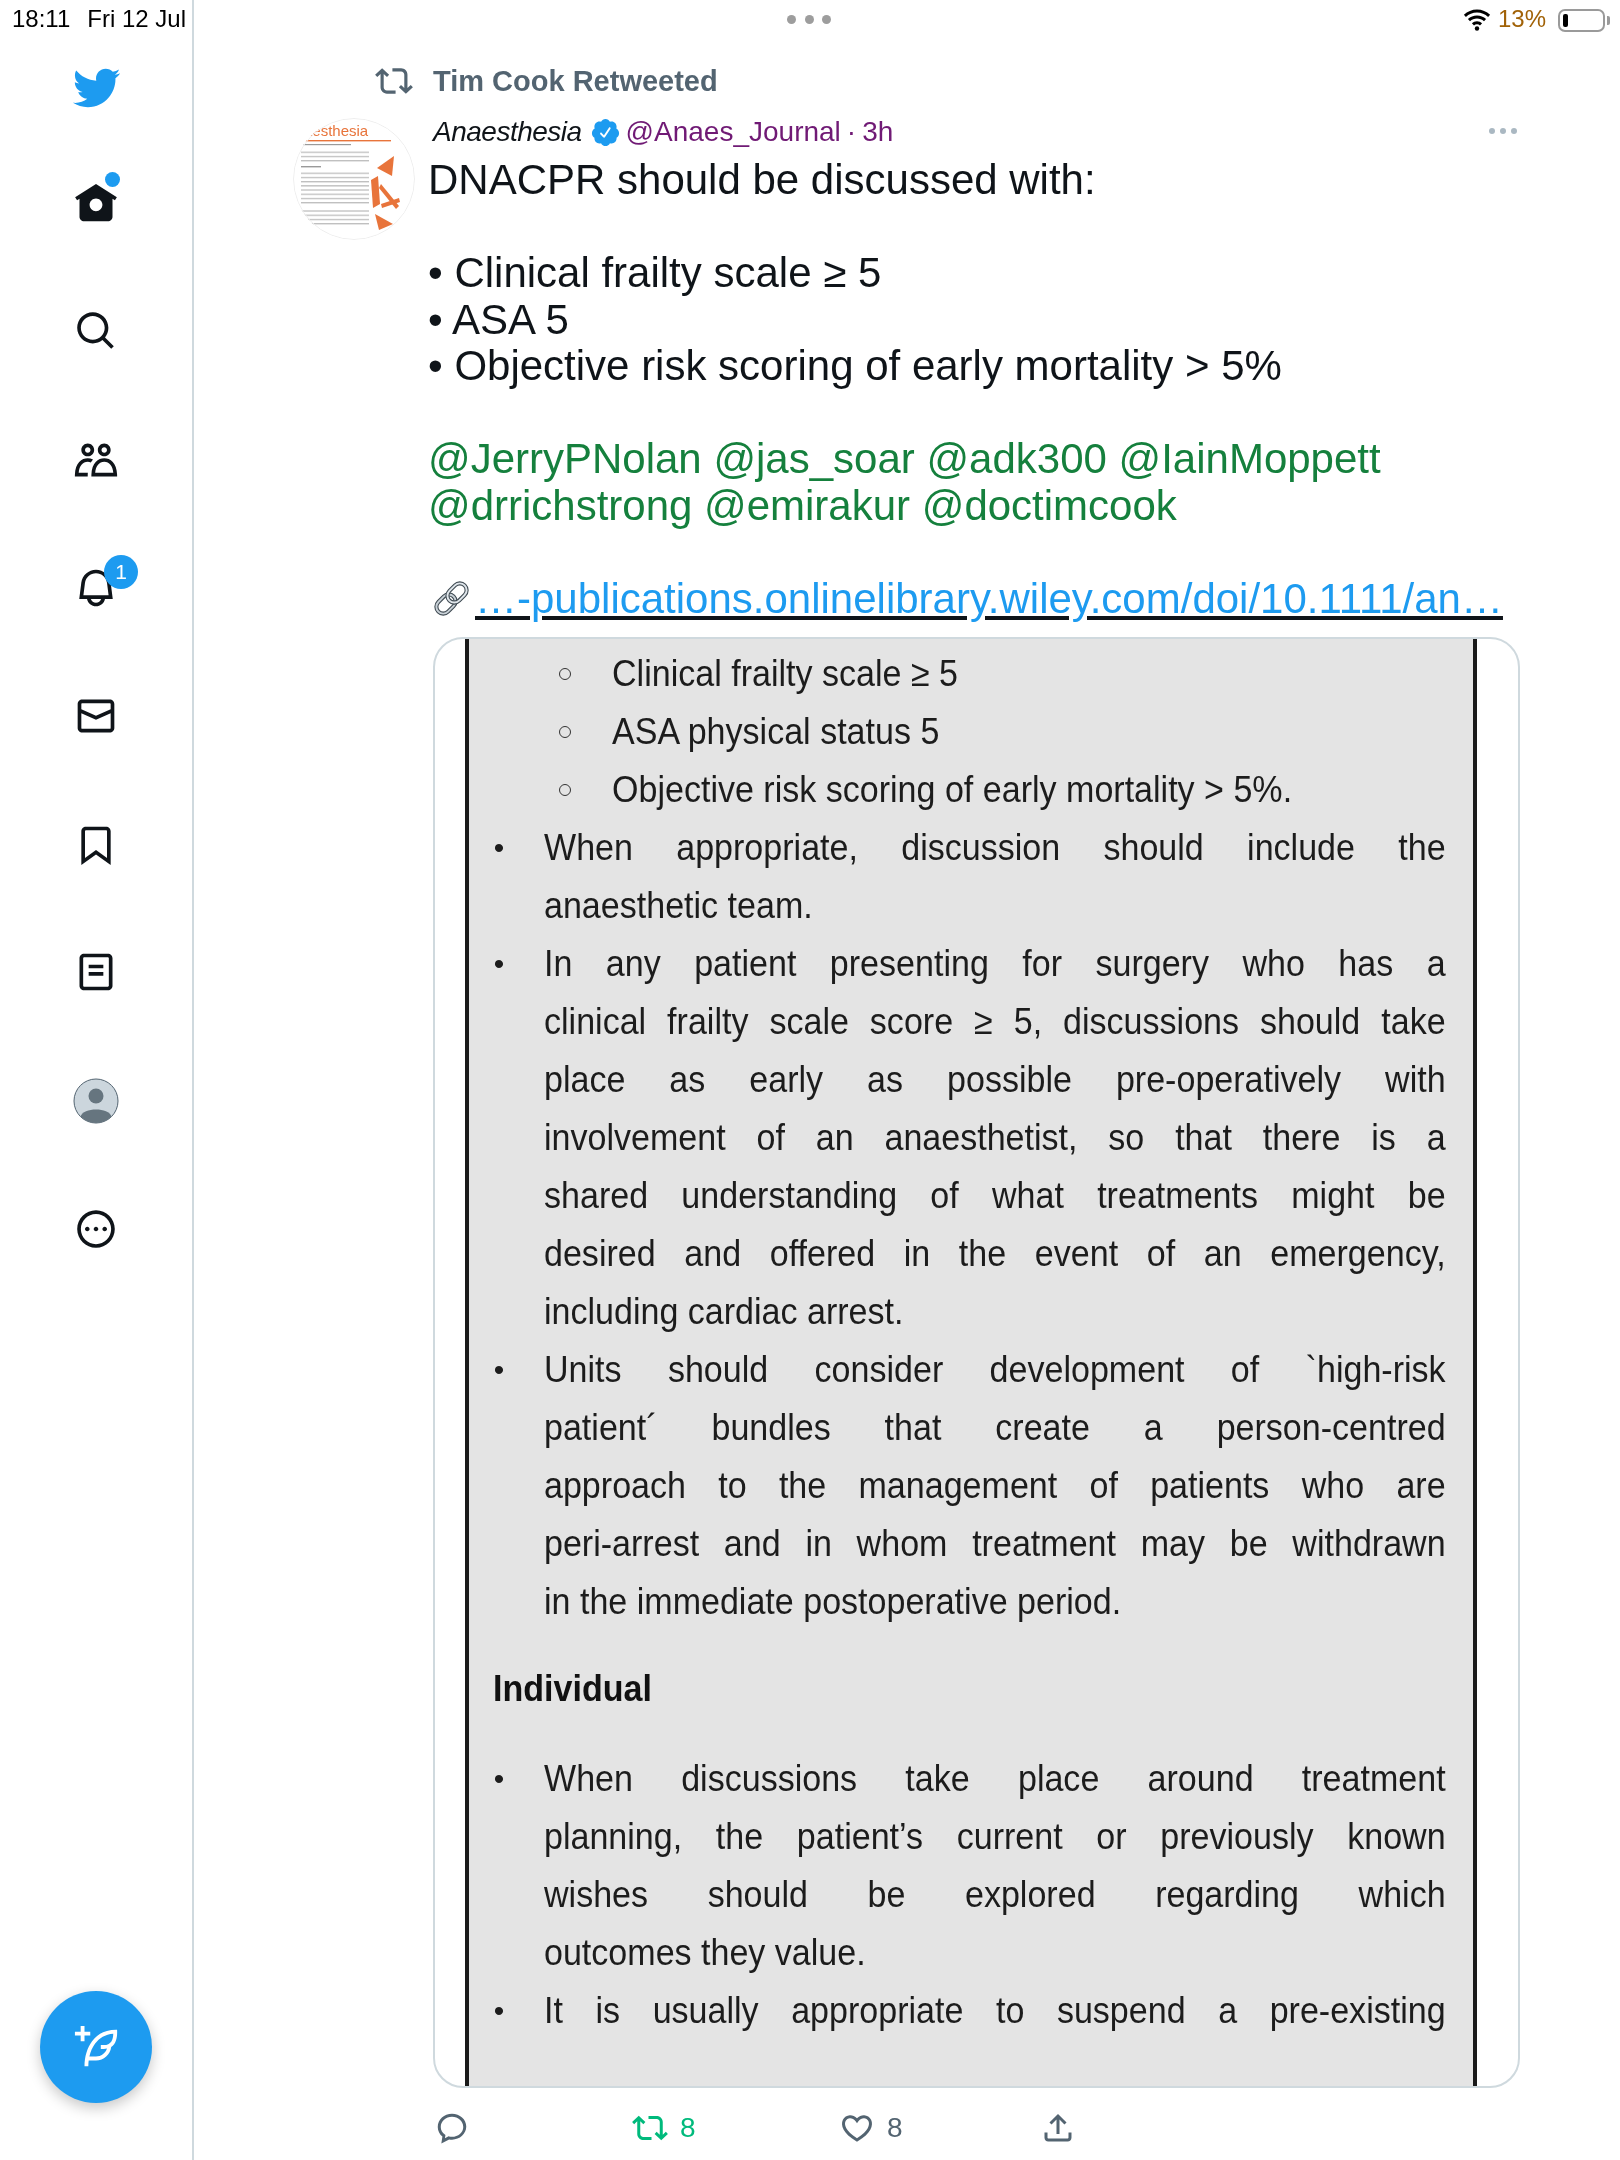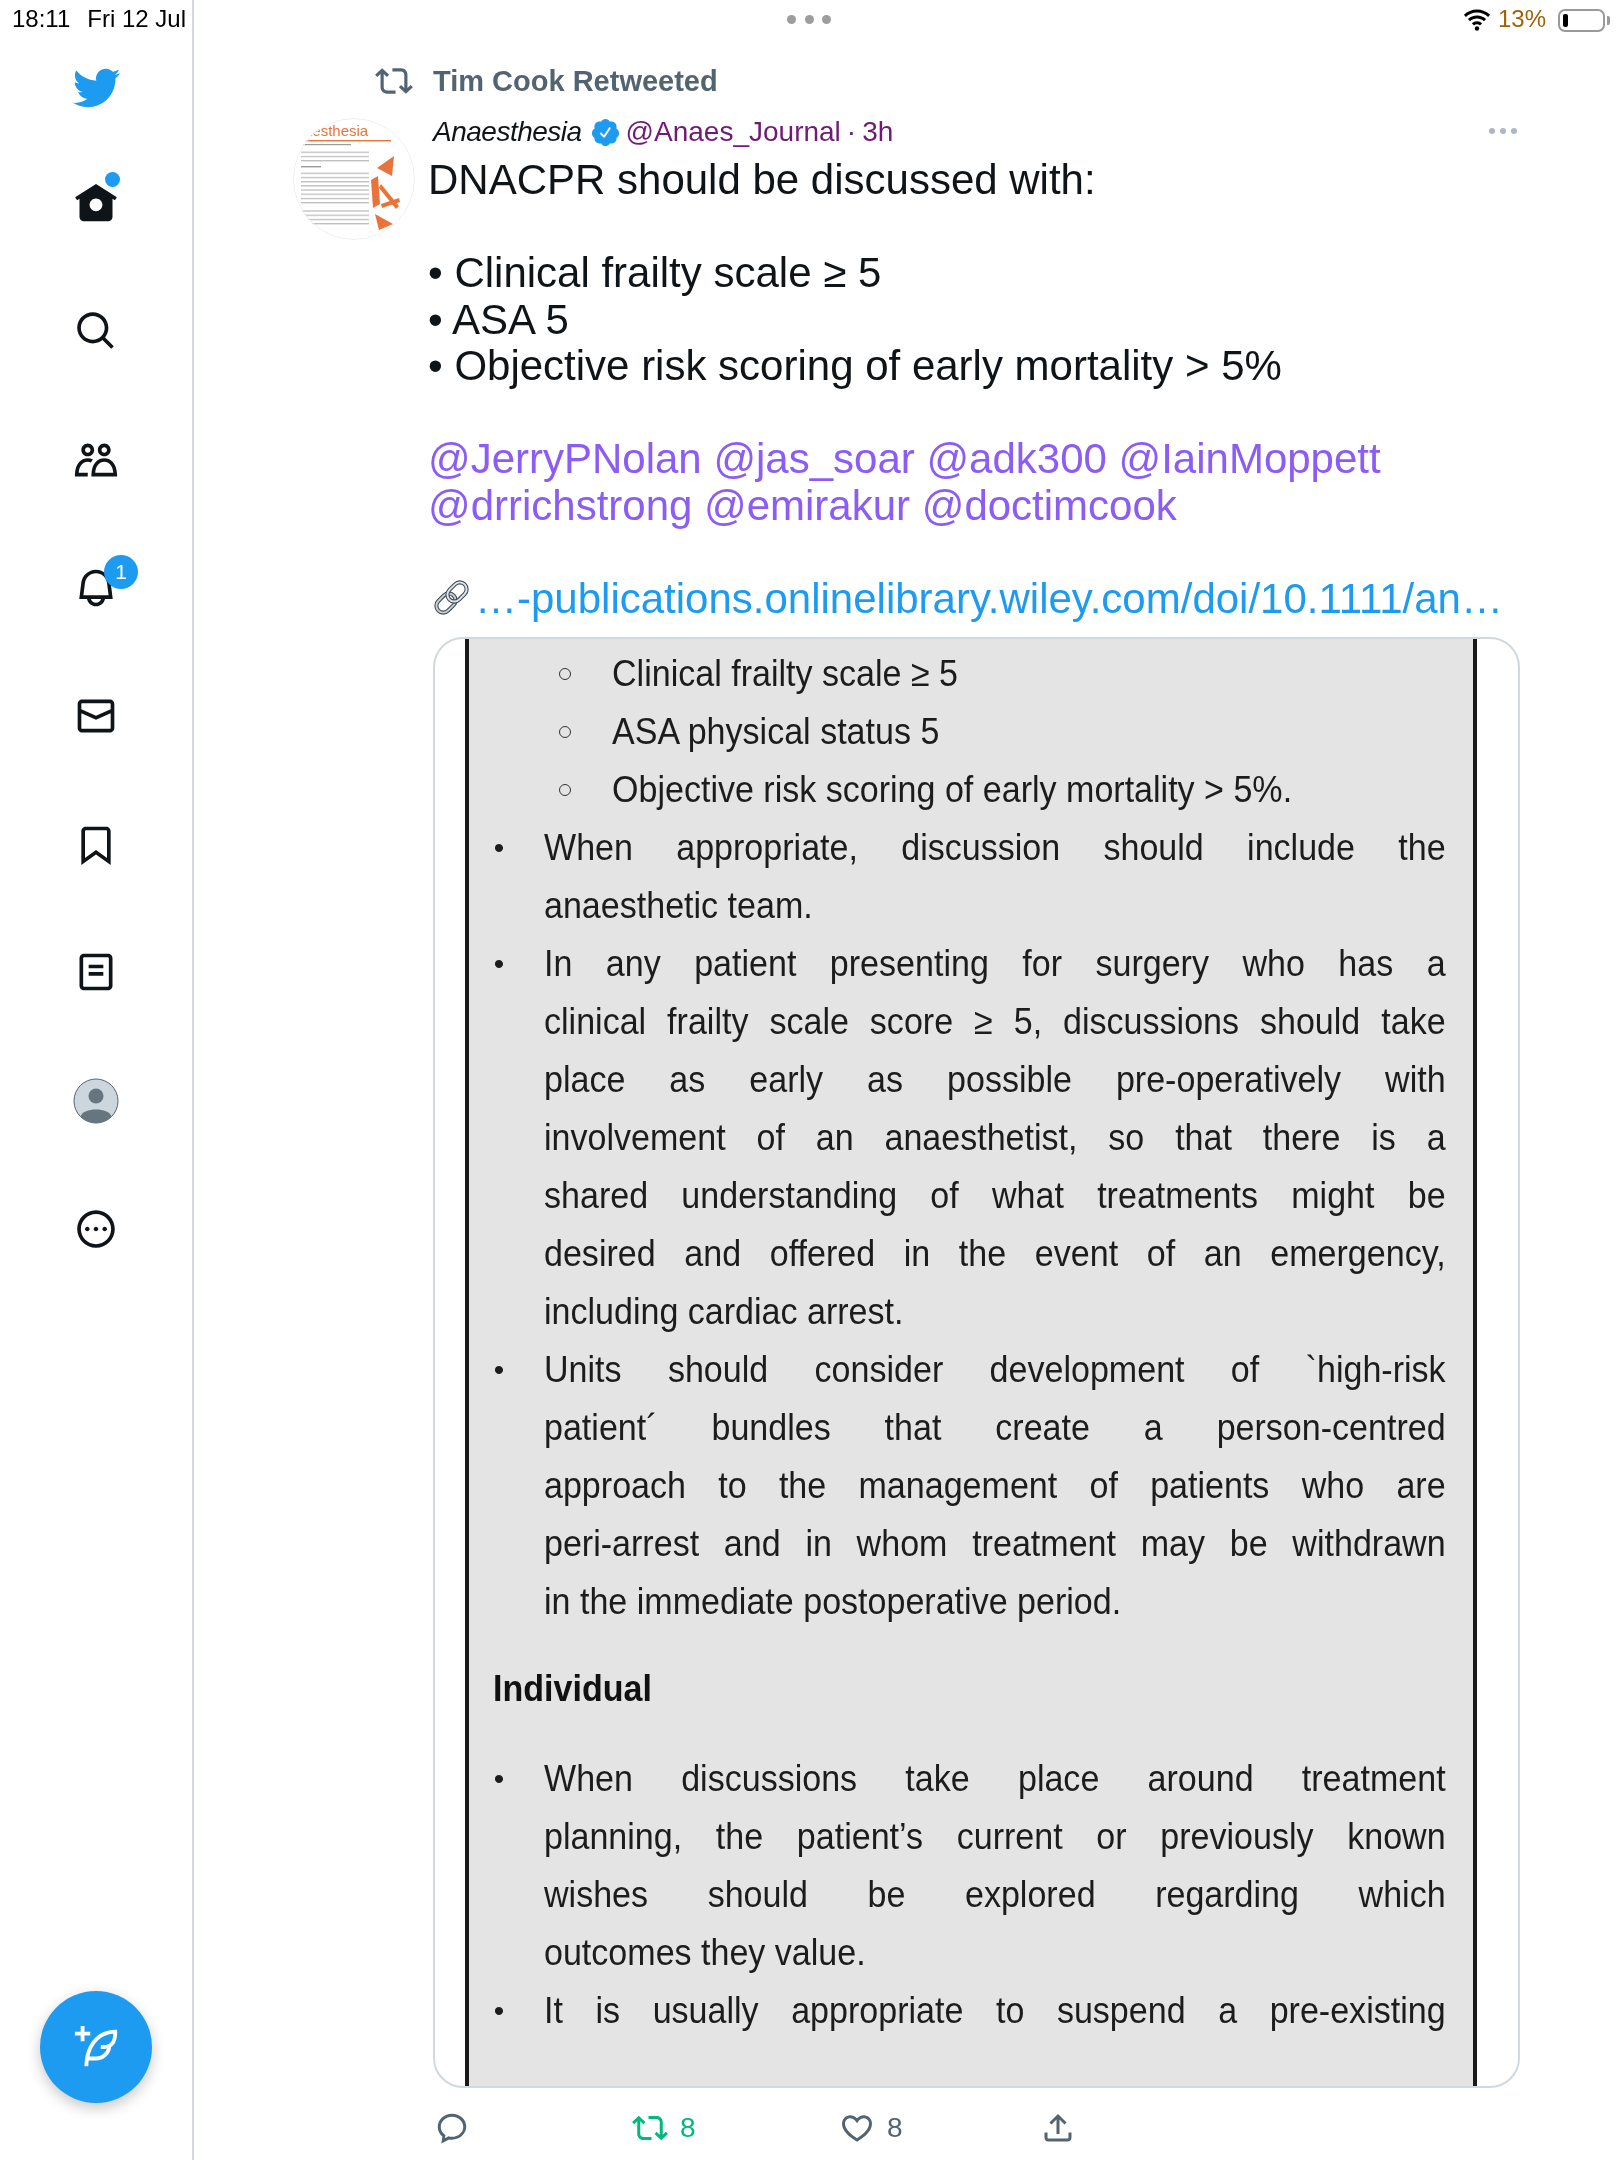--- a/index.html
+++ b/index.html
@@ -39,22 +39,22 @@
 #verified{width:31px;height:31px;margin:0 5px 0 8px;display:flex;}
 #verified svg{width:31px;height:31px;fill:#1d9bf0;}
 .meta{color:#701a75;}
 #sep{margin:0 6px;}
 #tweet-more{left:1489px;top:128px;width:28px;height:7px;display:flex;justify-content:space-between;}
 #tweet-more span{width:6px;height:6px;border-radius:50%;background:#aab8c2;display:block;}
 
 
 #tweet-body{left:428px;top:157px;width:1087px;font-size:42px;line-height:46.5px;color:#0f1419;}
 #tweet-body .blank{height:46.5px;}
-.mention{color:#8b5cf6;}
-#link-line{display:flex;align-items:flex-start;height:46.5px;}
+.mention{color:#15803d;}
+#link-line{display:flex;align-items:center;height:46.5px;text-decoration:underline;}
 #link-icon{width:43px;height:43px;margin-left:2px;margin-right:2px;flex:none;}
 #link-text{color:#1d9bf0;white-space:nowrap;}
 
 
 #media-card{left:433px;top:637px;width:1087px;height:1451px;border:2px solid #cfd9de;border-radius:30px;overflow:hidden;background:#fff;}
 #doc{position:absolute;left:30px;top:0;width:1012px;height:100%;background:#e4e4e4;border-left:4px solid #1a1a1a;border-right:4px solid #1a1a1a;}
 #doc-content{position:absolute;left:0;top:6px;width:100%;}
 .doc-row{position:relative;height:58px;}
 .doc-text{position:absolute;left:75px;top:0;width:980px;font-size:37px;line-height:58px;color:#1c1c1c;transform:scaleX(0.92);transform-origin:0 0;text-align:left;white-space:nowrap;}
 .doc-text.just{white-space:normal;text-align:justify;text-align-last:justify;}

